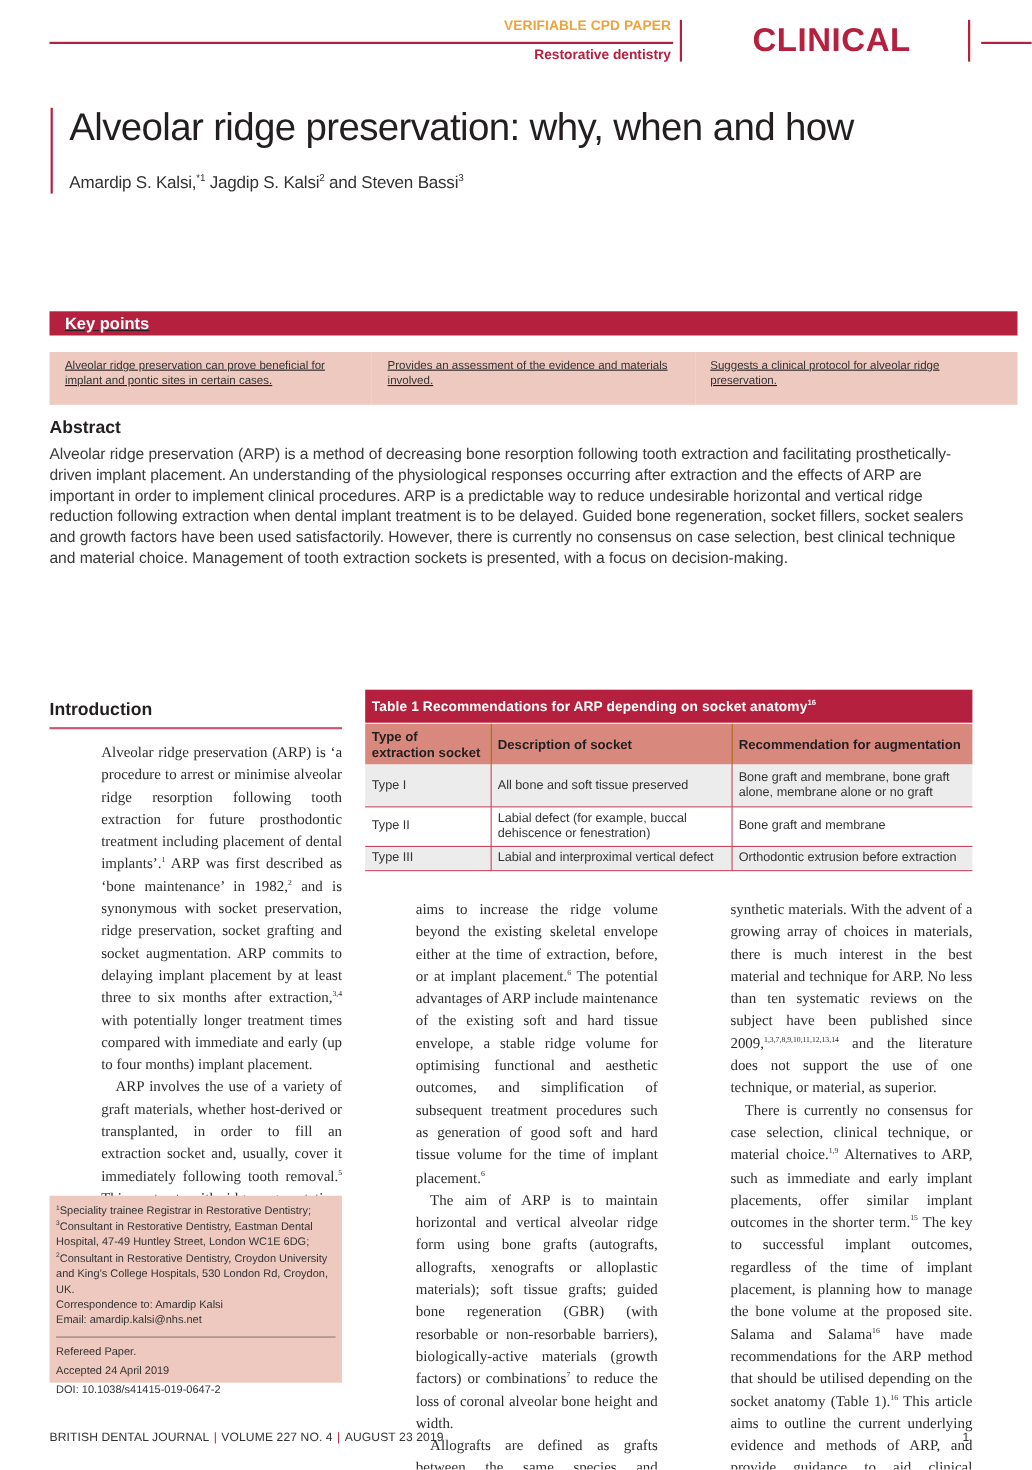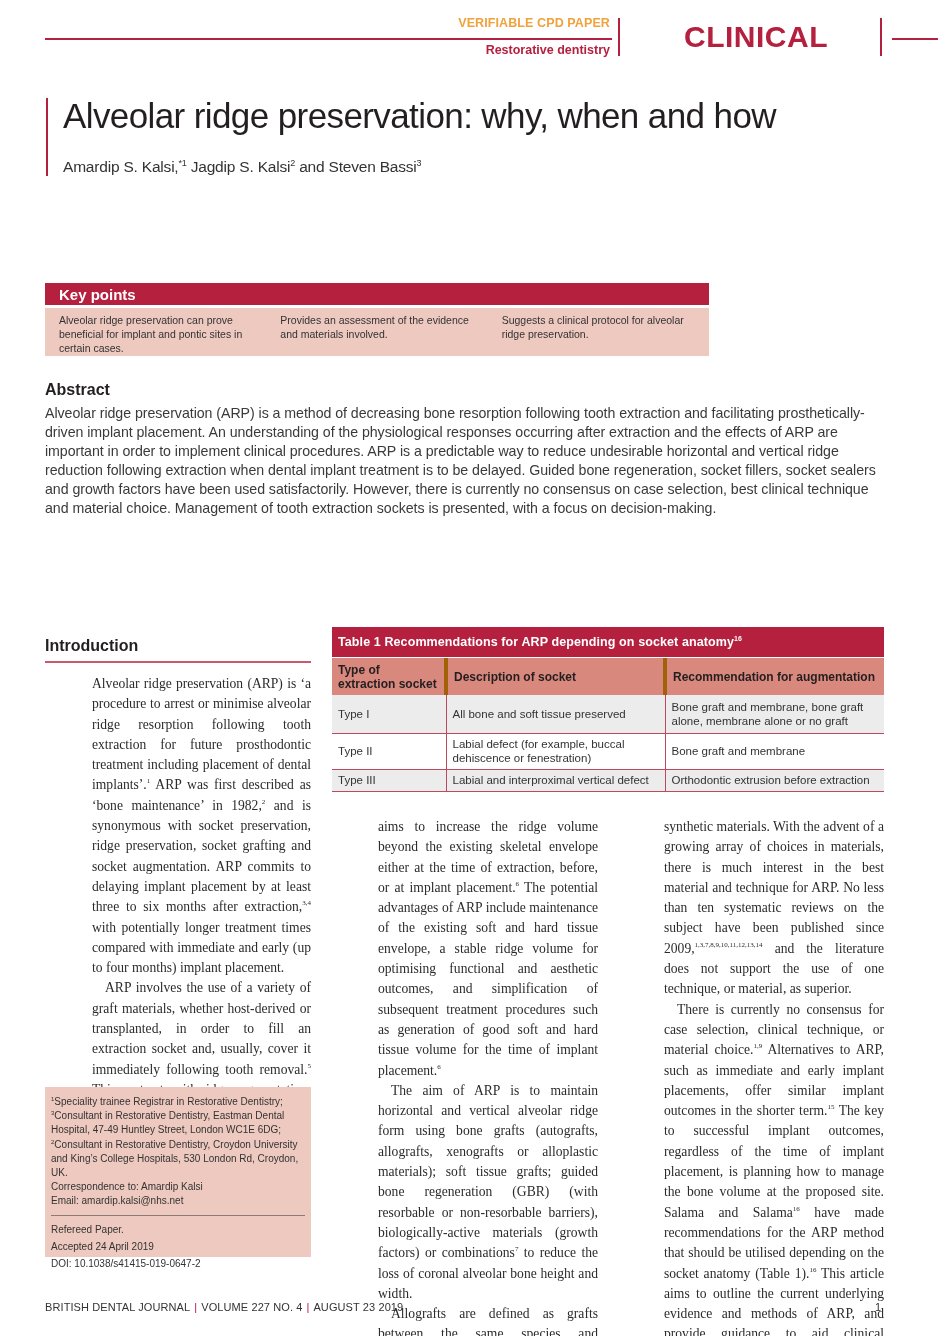--- a/index.html
+++ b/index.html
@@ -15,23 +15,23 @@
   .hdr-vbar2 { position: absolute; left: 880px; top: 18px; width: 2px; height: 38px; background: #b5203f; }
   .hdr-line-right { position: absolute; left: 892px; top: 38px; width: 46px; height: 2px; background: #b5203f; }
 
   
   .title-bar { position: absolute; left: 46px; top: 98px; width: 2px; height: 78px; background: #b5203f; }
   .title { position: absolute; left: 63px; top: 96px; font-size: 35px; color: #231f20; letter-spacing: -0.6px; font-weight: normal; }
   .authors { position: absolute; left: 63px; top: 158px; font-size: 15.5px; color: #333; letter-spacing: -0.2px; }
   .authors sup { font-size: 9px; vertical-align: super; line-height: 0; }
 
   
-  .kp { position: absolute; left: 45px; top: 283px; width: 664px; }
+  .kp { position: absolute; left: 45px; top: 283px; width: 880px; text-decoration: underline; }
   .kp-head { background: #b5203f; color: #fff; font-weight: bold; font-size: 15px; padding: 3px 14px 2px; height: 22px; line-height: 18px; }
-  .kp-row { display: flex; gap: 0; margin-top: 3px; }
+  .kp-row { display: flex; gap: 0; margin-top: 15px; }
   .kp-cell { flex: 1; background: #eec9bf; height: 48px; padding: 5px 14px; font-size: 10.5px; line-height: 14px; color: #333; }
 
   
   .abs-title { position: absolute; left: 45px; top: 381px; font-weight: bold; font-size: 16px; color: #231f20; }
   .abs-body { position: absolute; left: 45px; top: 404px; width: 838px; font-size: 14.2px; line-height: 19px; color: #3a3a3a; letter-spacing: -0.05px; }
 
   
   .intro-title { position: absolute; left: 45px; top: 637px; font-weight: bold; font-size: 16px; color: #231f20; }
   .intro-rule { position: absolute; left: 45px; top: 661px; width: 266px; height: 2px; background: #c75a6e; }
 
@@ -48,21 +48,21 @@
   .aff { position: absolute; left: 45px; top: 1087px; width: 266px; height: 170px; background: #eec9bf; padding: 8px 6px 0 6px; font-size: 10px; line-height: 14.2px; color: #333; }
   .aff sup { font-size: 6px; vertical-align: super; line-height: 0; }
   .aff-rule { height: 1px; background: #8c7a76; margin: 6px 0 5px; }
   .aff-meta div { line-height: 17px; }
 
   
   .tbl { position: absolute; left: 332px; top: 627px; width: 552px; }
   .tbl-cap { background: #b5203f; color: #fff; font-weight: bold; font-size: 12.5px; height: 30px; line-height: 30px; padding-left: 6px; letter-spacing: 0.1px; }
   .tbl-cap sup { font-size: 7px; vertical-align: super; line-height: 0; }
   table { width: 552px; border-collapse: collapse; margin-top: 1px; }
-  th { background: #d9887d; color: #231f20; font-weight: bold; font-size: 12px; text-align: left; padding: 3px 6px; line-height: 14px; height: 37px; border-right: 4px solid #a16207; }
+  th { background: #d9887d; color: #231f20; font-weight: bold; font-size: 12px; text-align: left; padding: 3px 6px; line-height: 14px; height: 37px; border-right: 1px solid #a16207; }
   th:last-child { border-right: none; }
   td { font-size: 11.5px; color: #333; padding: 2px 6px; line-height: 14px; border-right: 1px solid #c04760; border-bottom: 1px solid #c04760; }
   td:last-child { border-right: none; }
   tr.r1 td { background: #ececec; height: 38px; }
   tr.r2 td { background: #ffffff; height: 36px; }
   tr.r3 td { background: #ececec; height: 22px; margin-top: 12px; }
   .c1 { width: 114px; } .c2 { width: 219px; } .c3 { width: 219px; }
 
   
   .footer { position: absolute; left: 45px; top: 1301px; font-size: 11px; color: #333; letter-spacing: 0.1px; }

